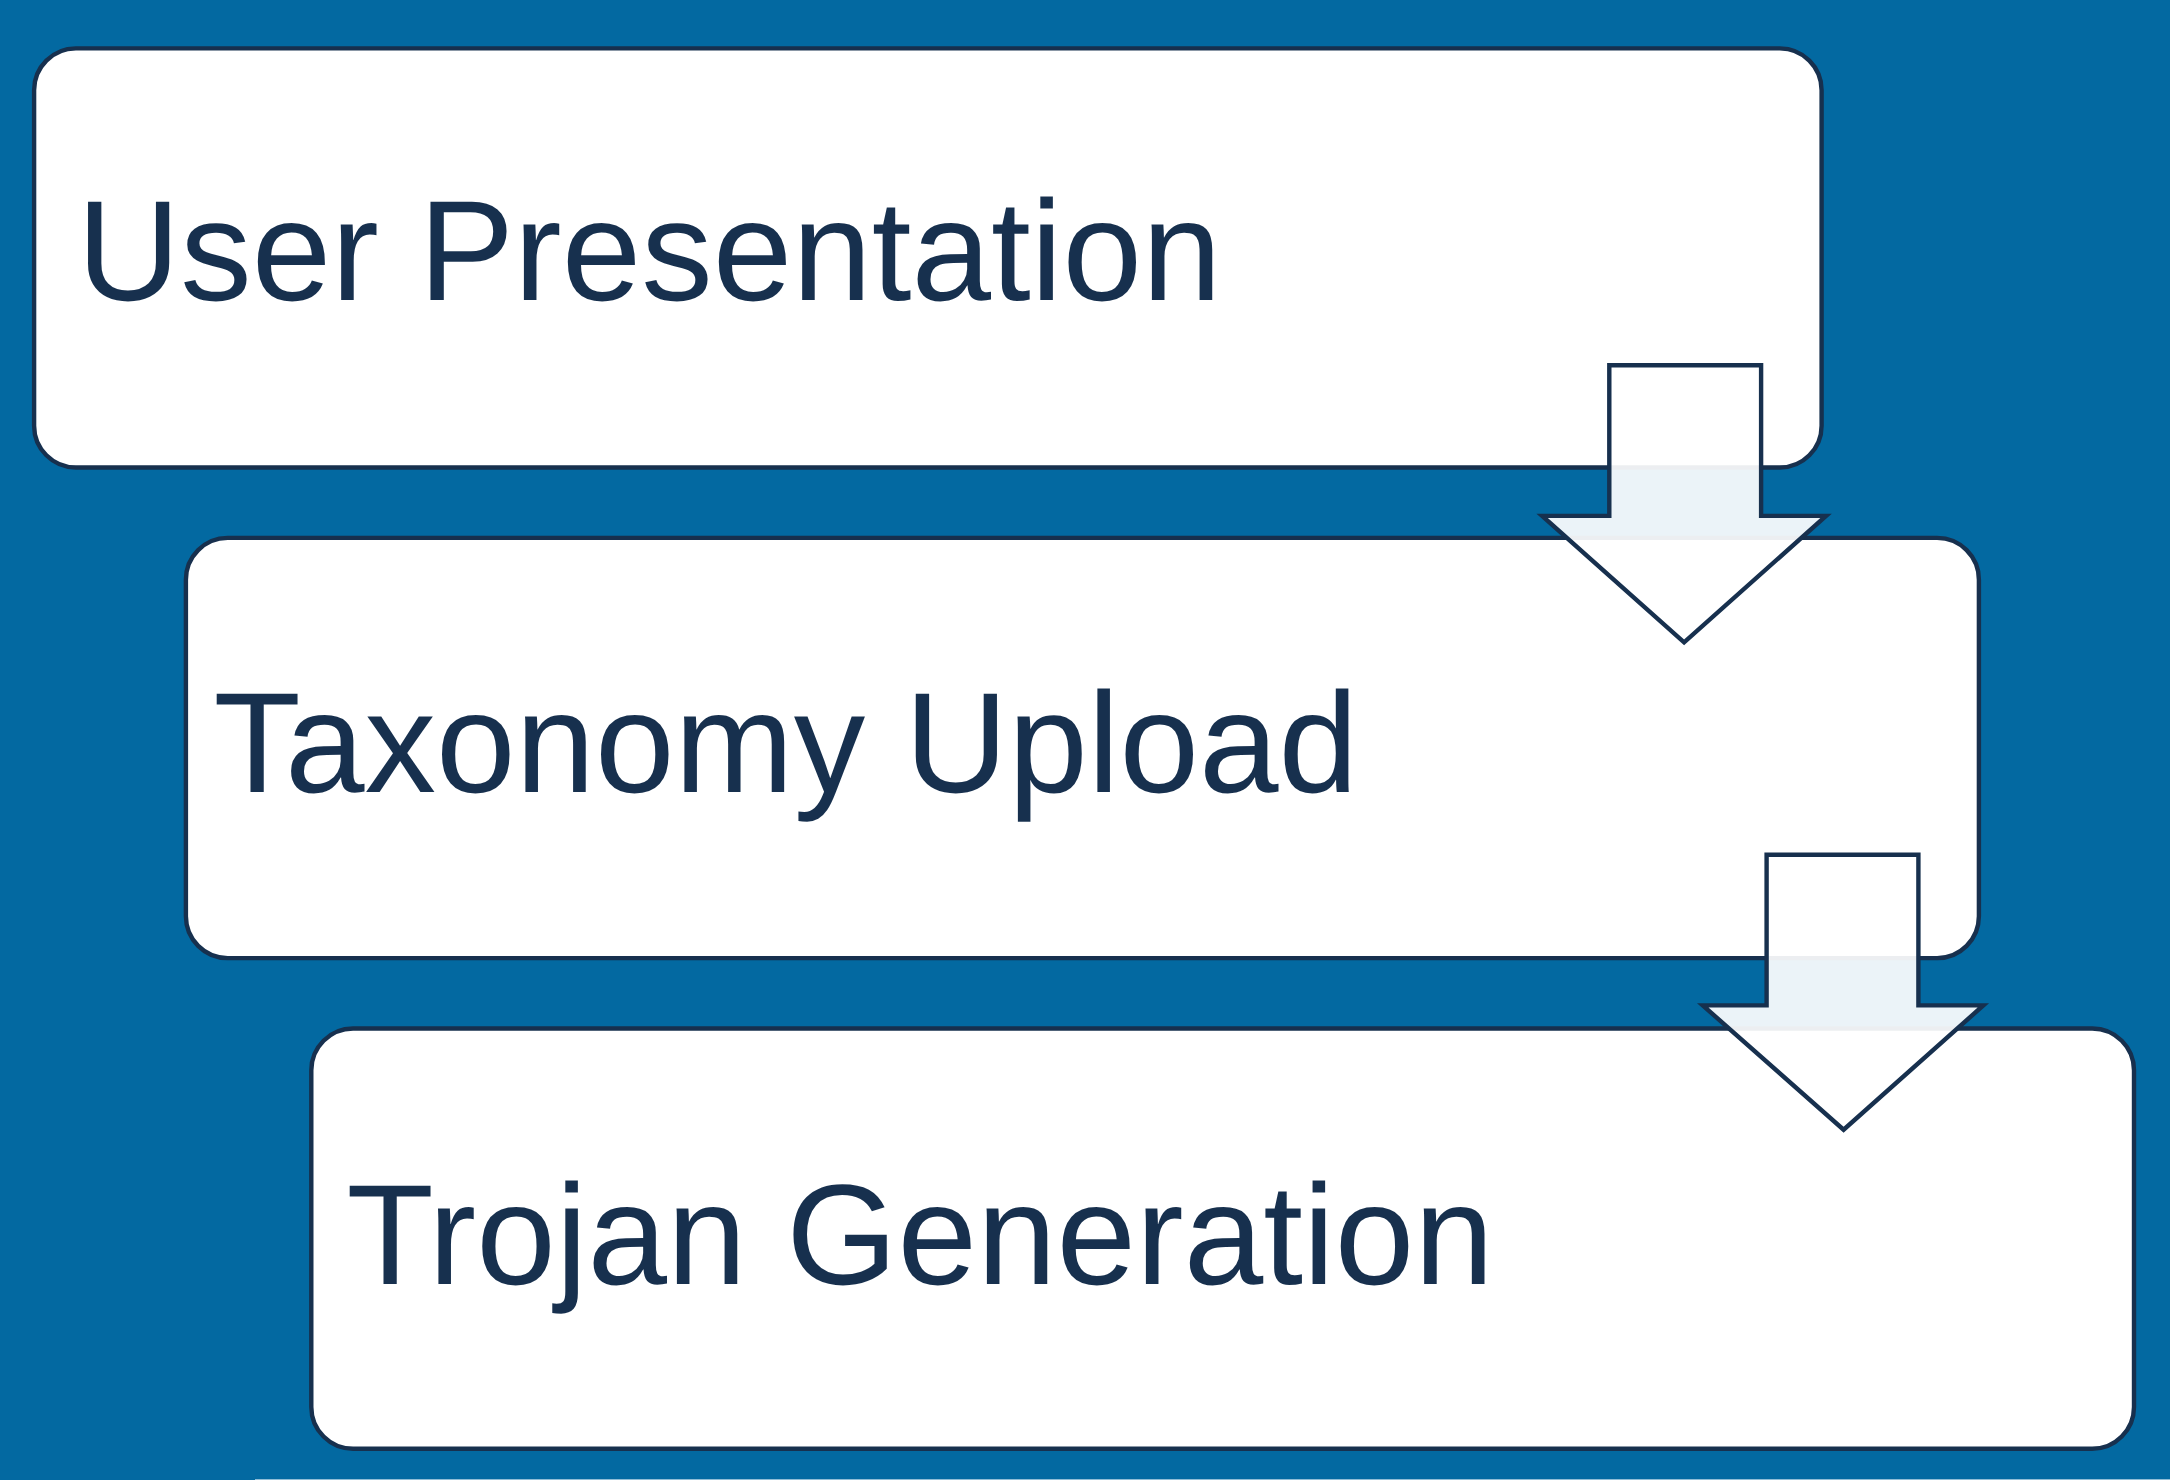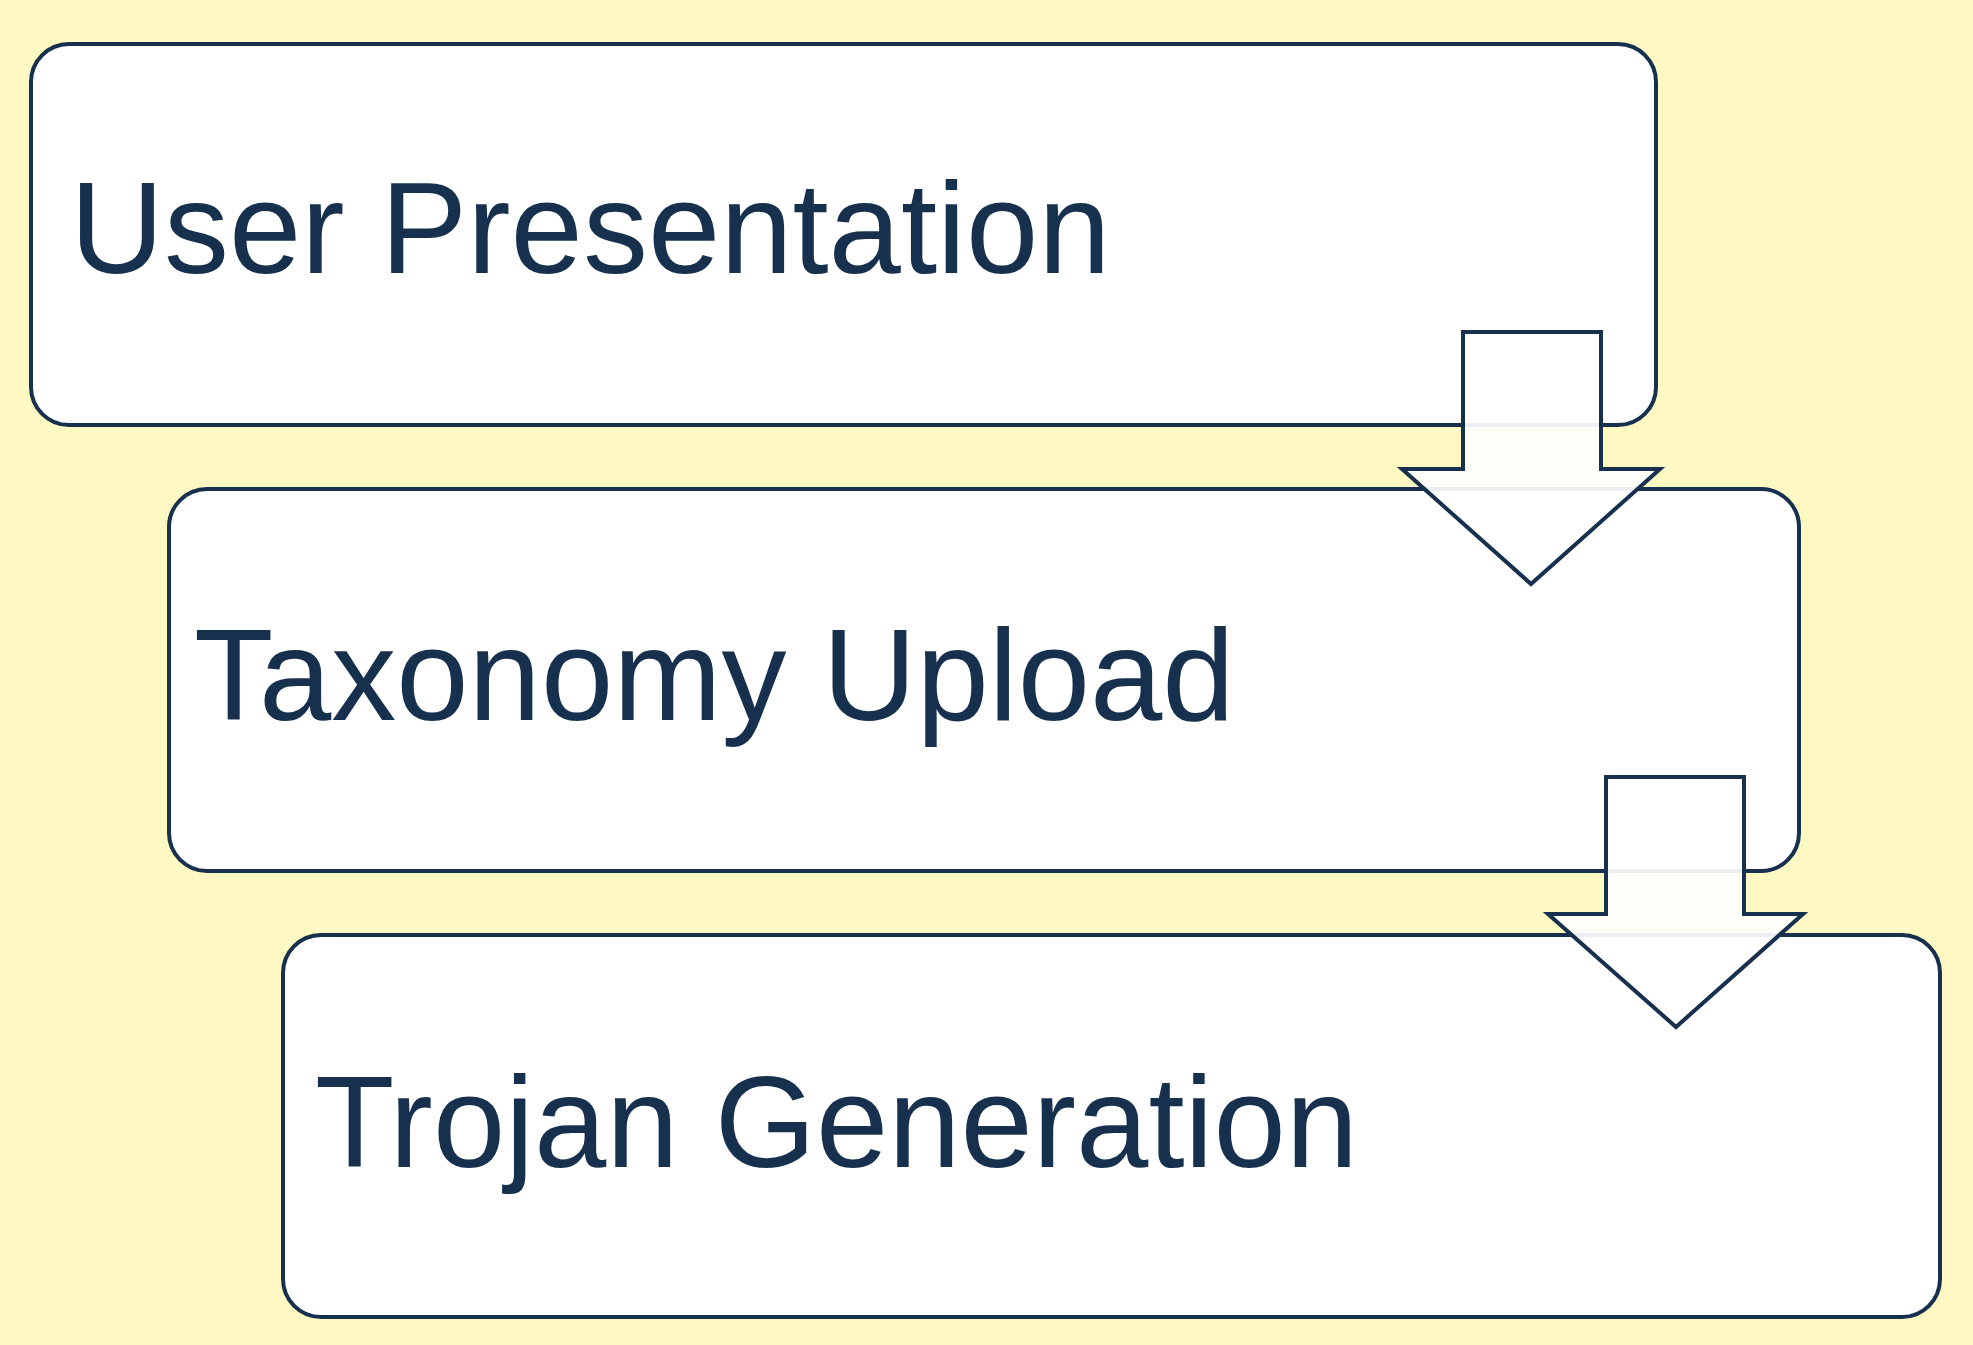--- a/index.html
+++ b/index.html
@@ -8,21 +8,21 @@
     padding: 0;
     background: #ffffff;
     width: 1973px;
     height: 1345px;
     overflow: hidden;
   }
   .diagram-wrap {
     position: relative;
     width: 1973px;
     height: 1345px;
-    background: #fef9c3;
+    background: #0369a1;
   }
   svg { display: block; }
   .step-rect {
     fill: #ffffff;
     stroke: #17304e;
     stroke-width: 4;
   }
   .step-label {
     font-family: "Liberation Sans", "DejaVu Sans", sans-serif;
     font-size: 130px;

